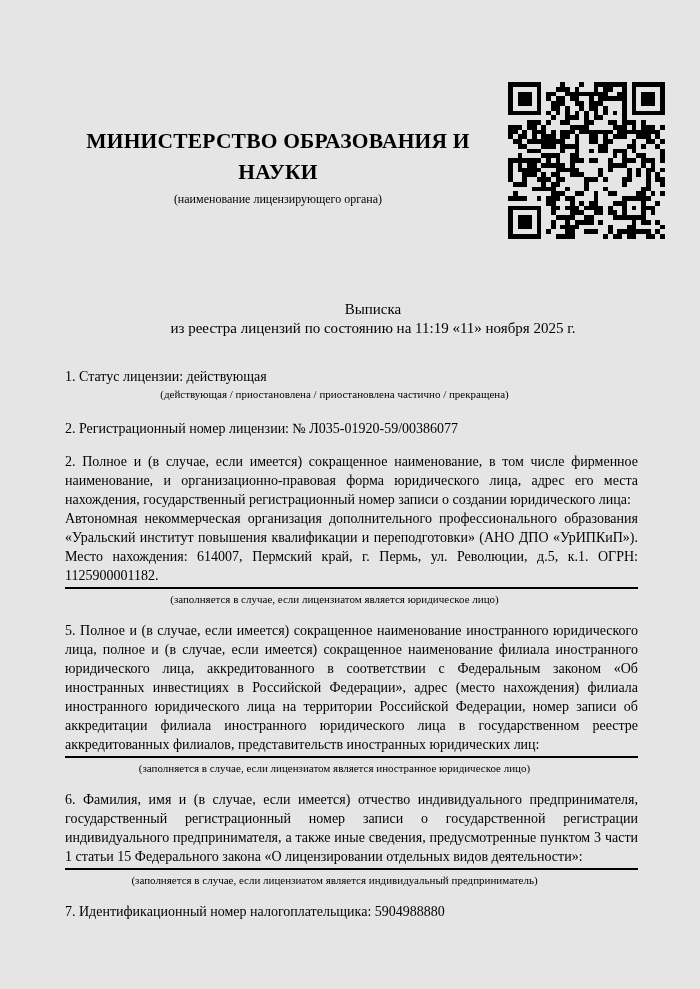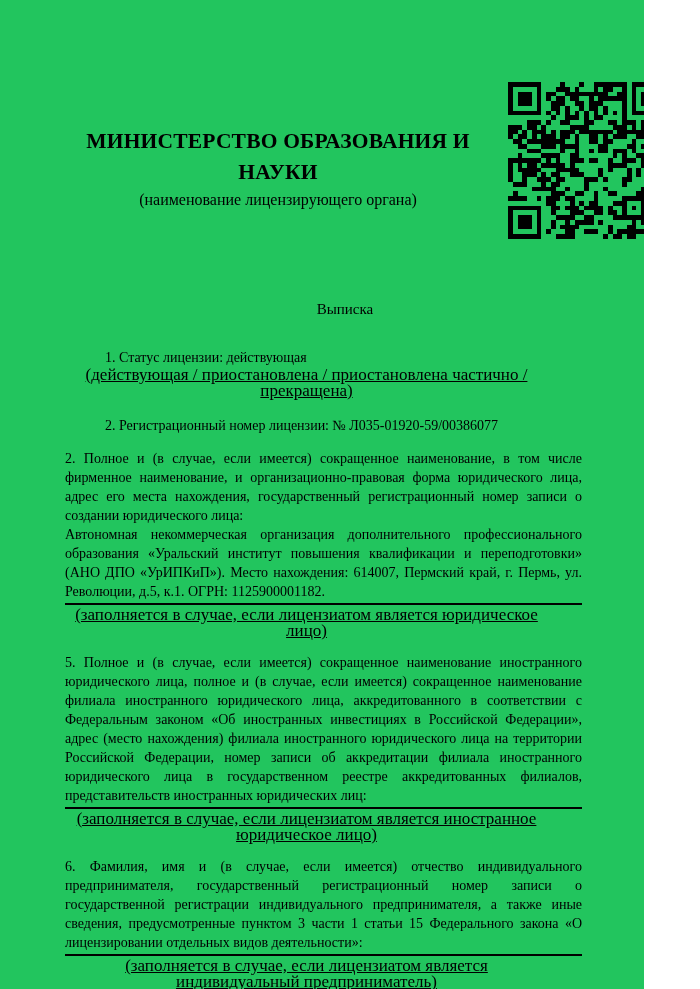--- a/index.html
+++ b/index.html
@@ -5,22 +5,22 @@
   html, body { margin: 0; padding: 0; }
   body {
     width: 700px; height: 989px;
     background: #ffffff;
     font-family: "Liberation Serif", "DejaVu Serif", serif;
     color: #000000;
     -webkit-font-smoothing: antialiased;
   }
   .page {
     position: relative;
-    width: 644px; height: 989px;
-    background: #22c55e;
+    width: 700px; height: 989px;
+    background: #e5e5e5;
     overflow: hidden;
   }
   
   .qr {
     position: absolute;
     left: 508px; top: 82px;
     width: 157px; height: 157px;
   }
   .qr svg { display: block; width: 157px; height: 157px; shape-rendering: crispEdges; }
 
@@ -31,21 +31,21 @@
     margin-left: 66px;
     text-align: center;
   }
   .header .org-name {
     font-weight: bold;
     font-size: 21.5px;
     line-height: 31px;
     letter-spacing: 0.2px;
   }
   .header .org-caption {
-    font-size: 16px;
+    font-size: 12px;
     line-height: 15px;
     margin-top: 4px;
   }
 
   
   .doc-title {
     margin-top: 93px;
     padding-left: 46px;
     text-align: center;
     font-size: 15px;
@@ -53,29 +53,28 @@
   }
 
   
   .content {
     margin: 29px 62px 0 65px;
     font-size: 14px;
     line-height: 19px;
   }
   p { margin: 0; }
   .item { text-align: justify; margin: 0 0 14px; }
-  .item.single { text-align: left; margin-left: 40px; }
+  .item.single { text-align: left; }
   .item.nogap { margin-bottom: 0; }
   .caption {
-    font-size: 17px;
+    font-size: 11px;
     line-height: 16px;
     text-align: center;
     padding-right: 34px;
     margin: 2px 0 14px;
-    text-decoration: underline;
   }
   .caption.c1 { margin-top: 0; margin-bottom: 17px; }
   .rule {
     border: none;
     border-top: 2px solid #000000;
     margin: 2px 0 0;
     height: 0;
   }
 </style>
 </head>
@@ -638,20 +637,21 @@
 
   <div class="header">
     <div class="org-name">
       <div>МИНИСТЕРСТВО ОБРАЗОВАНИЯ И НАУКИ</div>
     </div>
     <div class="org-caption">(наименование лицензирующего органа)</div>
   </div>
 
   <div class="doc-title">
     <div>Выписка</div>
+    <div>из реестра лицензий по состоянию на 11:19 «11» ноября 2025 г.</div>
   </div>
 
   <div class="content">
 
     <p class="item single nogap">1. Статус лицензии: действующая</p>
     <p class="caption c1">(действующая / приостановлена / приостановлена частично / прекращена)</p>
 
     <p class="item single">2. Регистрационный номер лицензии: № Л035-01920-59/00386077</p>
 
 

